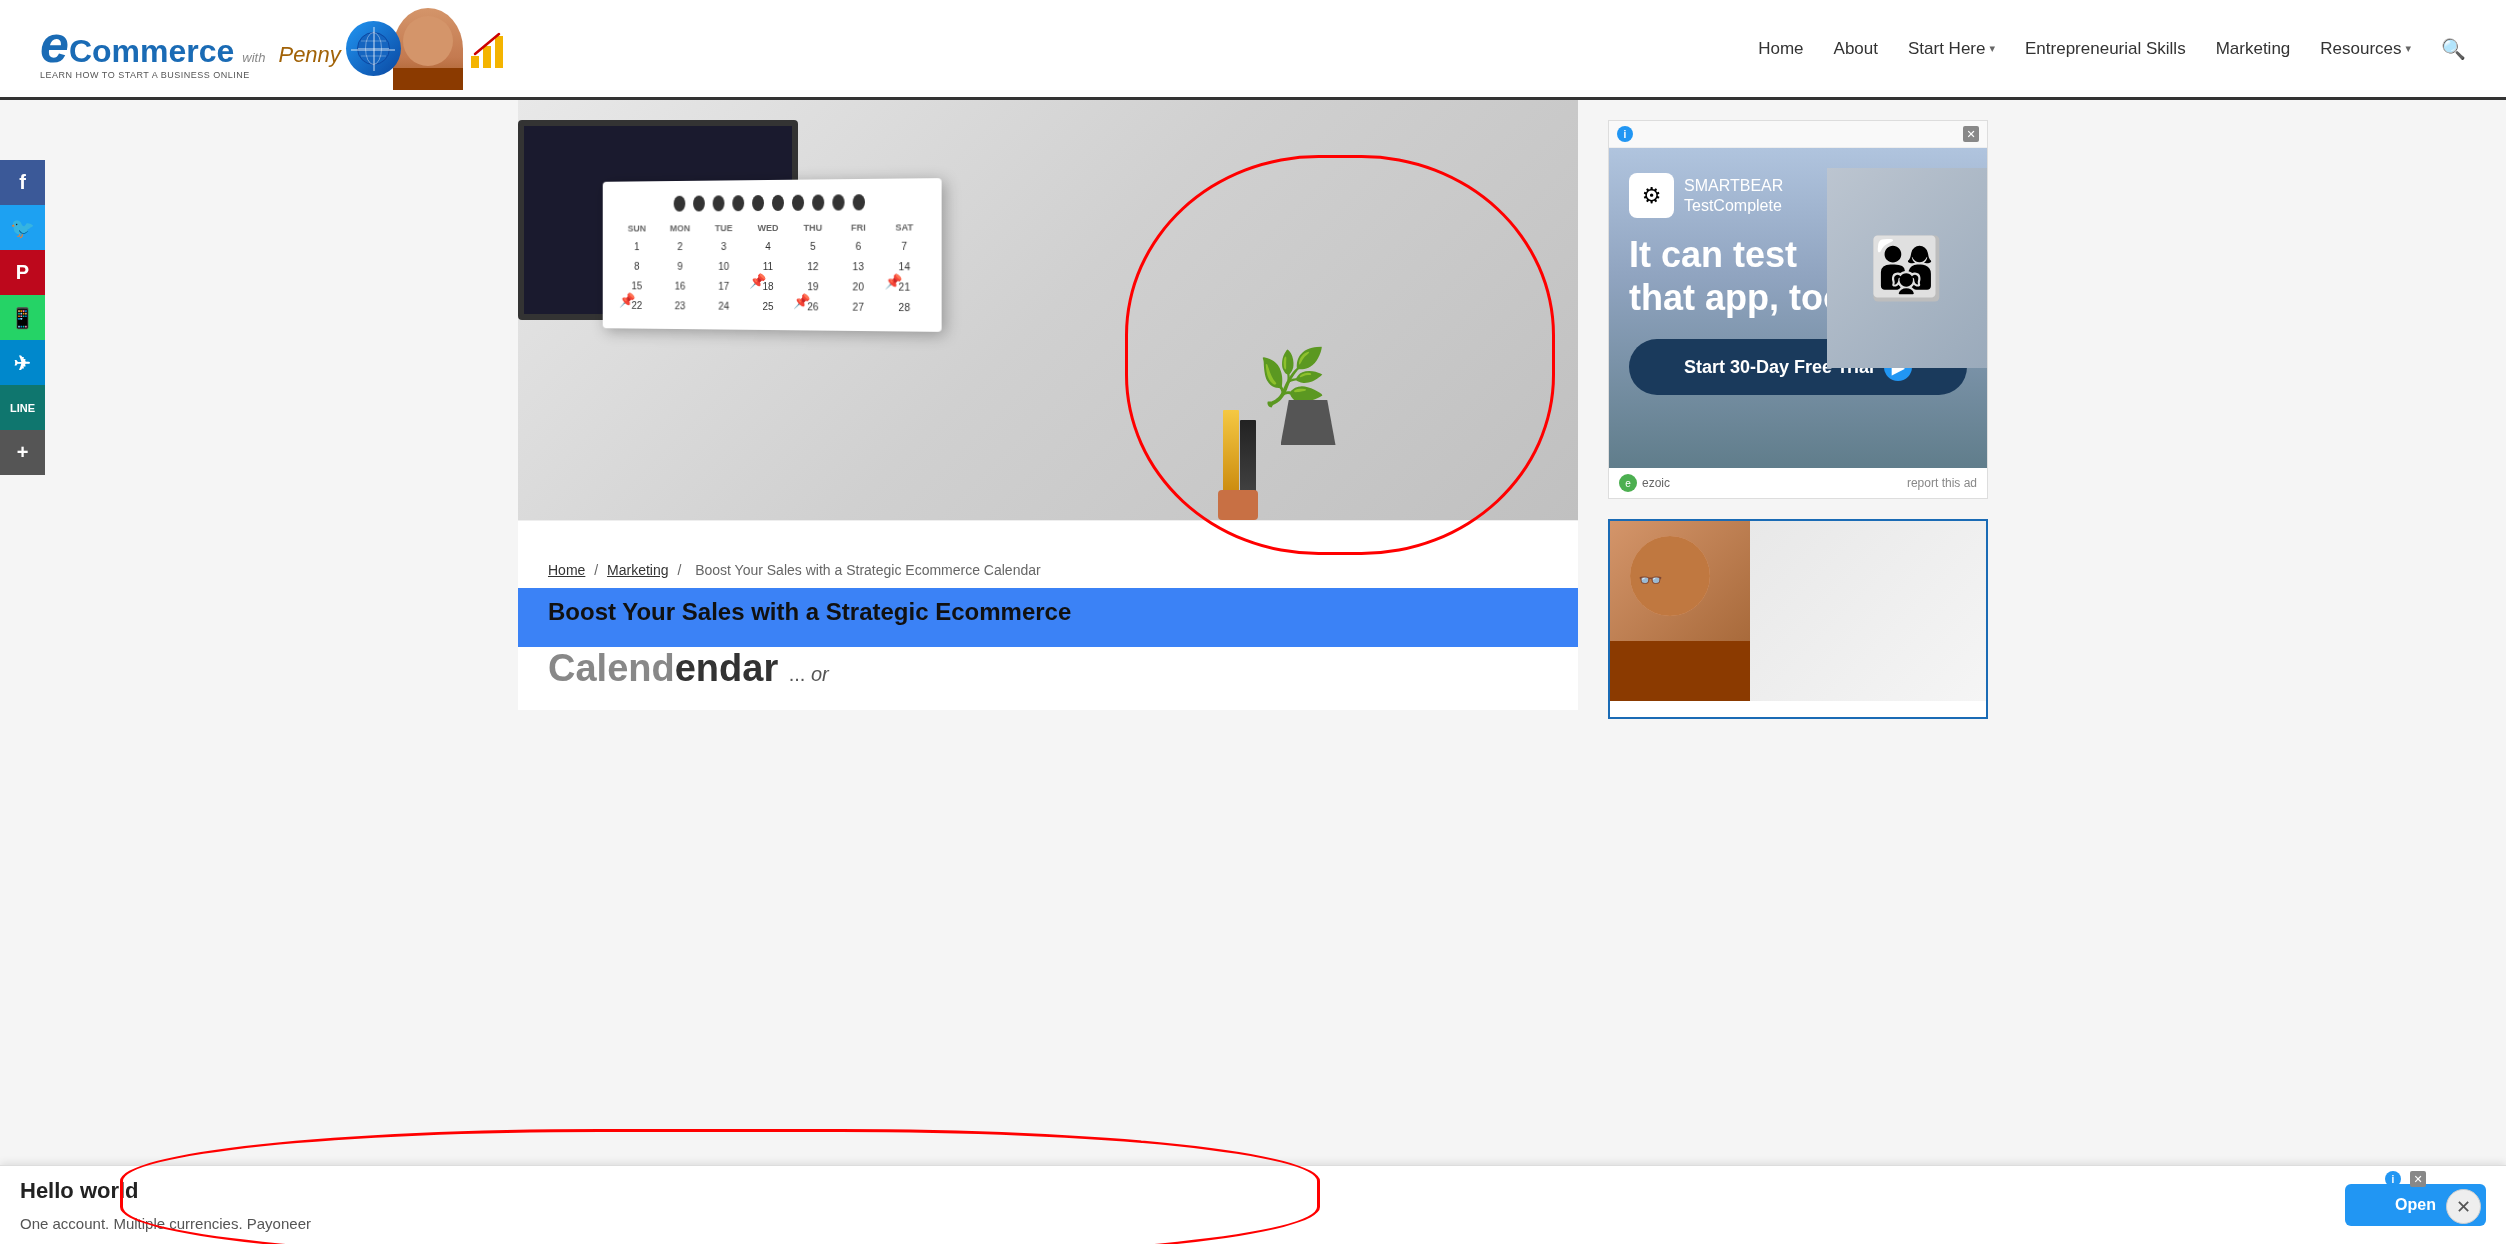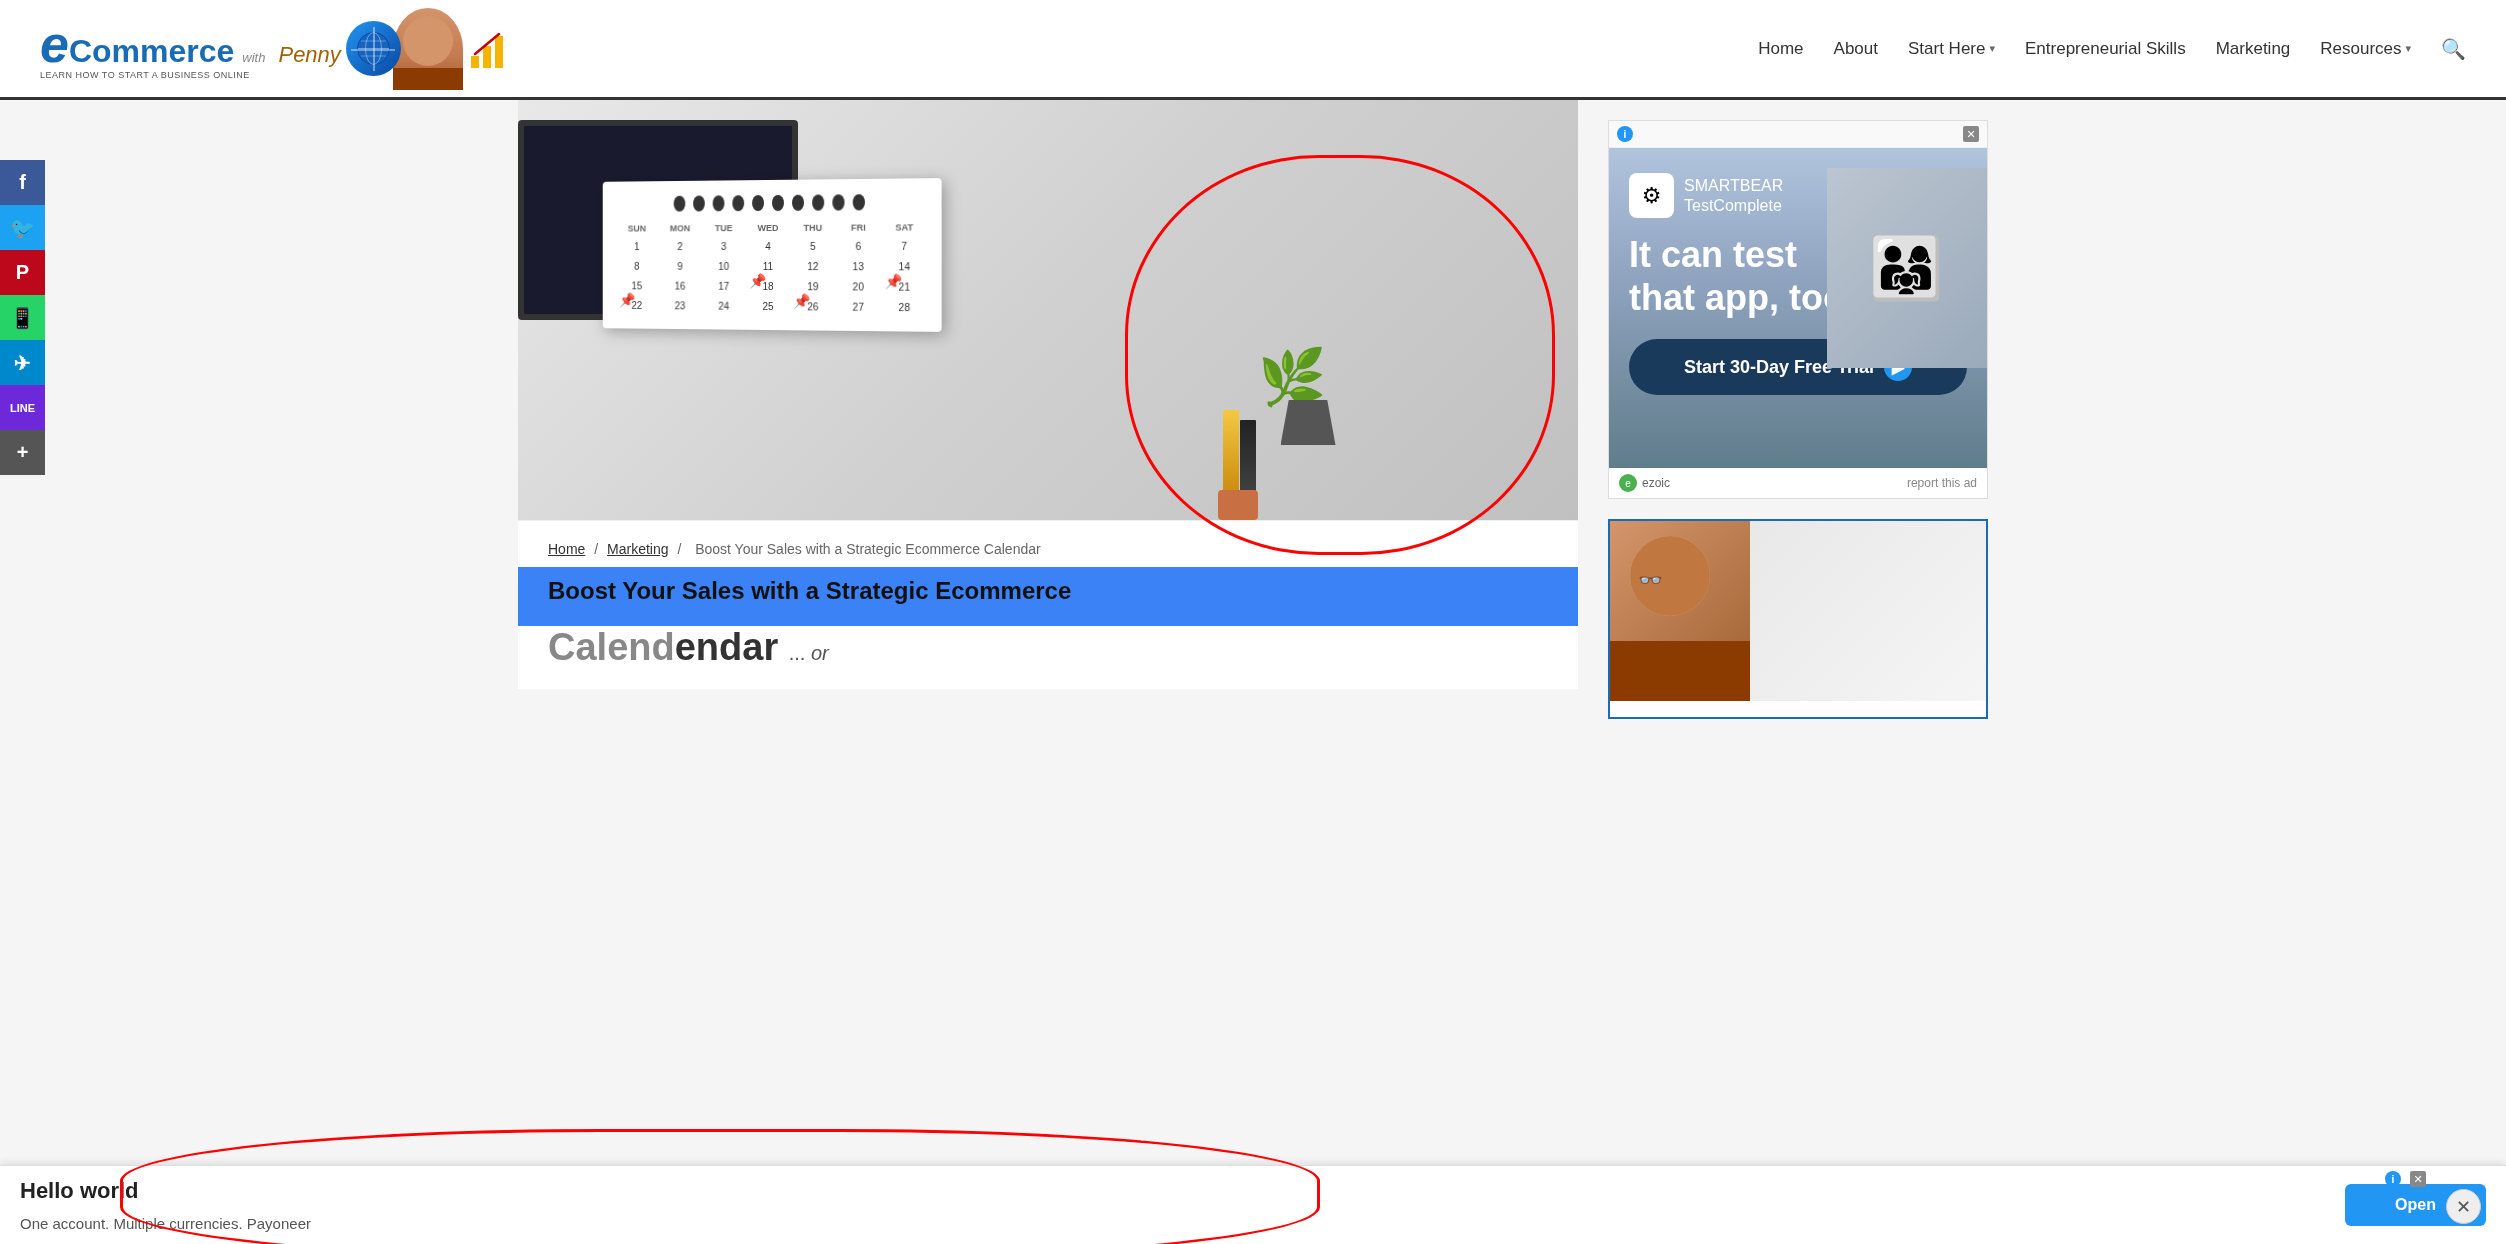--- a/index.html
+++ b/index.html
@@ -115,21 +115,21 @@
       font-weight: bold;
       cursor: pointer;
       font-family: Arial, sans-serif;
     }
 
     .social-fb { background: #3b5998; }
     .social-tw { background: #1da1f2; }
     .social-pt { background: #bd081c; }
     .social-wa { background: #25d366; }
     .social-tg { background: #0088cc; }
-    .social-line { background: #6d28d9; }
+    .social-line { background: #0f766e; }
     .social-more { background: #555; }
 
     
     .main-layout {
       display: flex;
       max-width: 1600px;
       margin: 0 auto;
       padding: 0 20px;
       gap: 30px;
       padding-left: 65px;
@@ -224,21 +224,21 @@
 
     .monitor-screen {
       width: 100%;
       height: 100%;
       background: #1a1a2e;
     }
 
     
     .breadcrumb-area {
       background: white;
-      padding: 20px 30px 10px;
+      padding: 41px 30px 10px;
       border-top: 1px solid #eee;
     }
 
     .breadcrumb {
       font-size: 14px;
       color: #555;
     }
 
     .breadcrumb a {
       color: #333;

